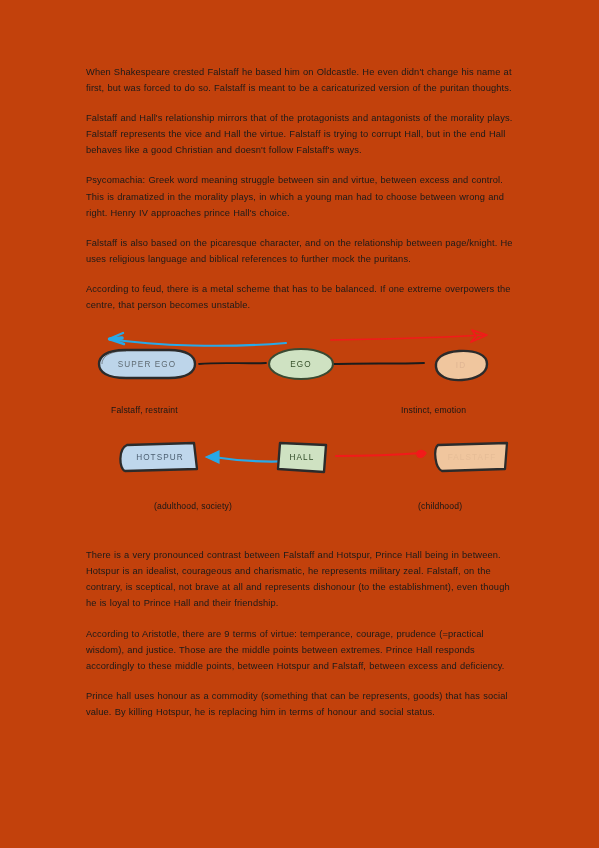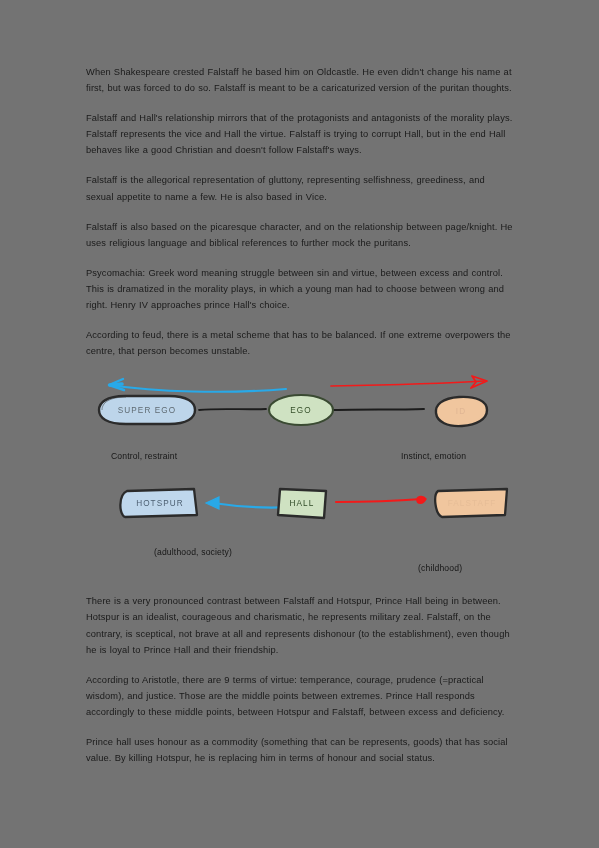--- a/index.html
+++ b/index.html
@@ -14,21 +14,21 @@
     color: #000000;
     position: relative;
     overflow: hidden;
   }
 
   .page {
     position: absolute;
     left: 0; top: 0;
     width: 599px;
     height: 848px;
-    background: #737373;
+    background: #c2410c;
   }
 
   .content {
     position: absolute;
     left: 86px;
     top: 64px;
     width: 428px;
   }
 
   p.para {
@@ -52,40 +52,39 @@
   .caption-row {
     position: relative;
     height: 20px;
     font-size: 8.6px;
     color: #171717;
     letter-spacing: 0.15px;
   }
   .cap-left  { position: absolute; left: 25px; top: 0; }
   .cap-right { position: absolute; left: 315px; top: 0; }
   .cap-left2  { position: absolute; left: 24px; top: 0; margin-left: 44px; }
-  .cap-right2 { position: absolute; left: 332px; top: 16px; }
+  .cap-right2 { position: absolute; left: 332px; top: 0; }
 
   svg { display: block; overflow: visible; }
 
   .sketch-text {
     font-family: "Liberation Sans", sans-serif;
     letter-spacing: 1.1px;
   }
 </style>
 </head>
 <body>
 
 <div class="page">
   <div class="content">
 
     <p class="para">When Shakespeare crested Falstaff he based him on Oldcastle. He even didn't change his name at first, but was forced to do so. Falstaff is meant to be a caricaturized version of the puritan thoughts.</p>
     <p class="para">Falstaff and Hall's relationship mirrors that of the protagonists and antagonists of the morality plays. Falstaff represents the vice and Hall the virtue. Falstaff is trying to corrupt Hall, but in the end Hall behaves like a good Christian and doesn't follow Falstaff's ways.</p>
-    <p class="para">Falstaff is the allegorical representation of gluttony, representing selfishness, greediness, and sexual appetite to name a few. He is also based in Vice.</p>
+    <p class="para">Psycomachia: Greek word meaning struggle between sin and virtue, between excess and control. This is dramatized in the morality plays, in which a young man had to choose between wrong and right. Henry IV approaches prince Hall's choice.</p>
     <p class="para">Falstaff is also based on the picaresque character, and on the relationship between page/knight. He uses religious language and biblical references to further mock the puritans.</p>
-    <p class="para">Psycomachia: Greek word meaning struggle between sin and virtue, between excess and control. This is dramatized in the morality plays, in which a young man had to choose between wrong and right. Henry IV approaches prince Hall's choice.</p>
     <p class="para">According to feud, there is a metal scheme that has to be balanced. If one extreme overpowers the centre, that person becomes unstable.</p>
 
     <div class="diagram diagram-1">
       <svg width="428" height="78" viewBox="0 0 428 78">
 
         <g>
           <path d="M23 12 C 70 19, 140 21, 200 16" fill="none" stroke="#28a9e8" stroke-width="2.1" stroke-linecap="round"></path>
           <path d="M23 12 L 37 6 M23 12 L 38 17" fill="none" stroke="#28a9e8" stroke-width="2.4" stroke-linecap="round"></path>
           <path d="M24 12 L 36 11" fill="none" stroke="#28a9e8" stroke-width="3.6" stroke-linecap="round"></path>
         </g>
@@ -112,21 +111,21 @@
         </g>
 
         <g>
           <path d="M373 24 C 356 25, 349 32, 350 40 C 351 49, 362 54, 376 53
                    C 391 52, 401 46, 401 37 C 401 28, 390 23, 373 24 Z" fill="#f0c69e" stroke="#2b2b2b" stroke-width="2.4" stroke-linejoin="round"></path>
           <text class="sketch-text" x="375" y="41" text-anchor="middle" font-size="8.2" fill="#e0b694">ID</text>
         </g>
       </svg>
 
       <div class="caption-row">
-        <span class="cap-left">Control, restraint</span>
+        <span class="cap-left">Falstaff, restraint</span>
         <span class="cap-right">Instinct, emotion</span>
       </div>
     </div>
 
     <div class="diagram diagram-2">
       <svg width="428" height="70" viewBox="0 0 428 70">
 
         <g>
           <path d="M41 14 L 108 12 L 111 38 L 39 40 C 33 38, 32 18, 41 14 Z" fill="#bfd7ec" stroke="#2b2b2b" stroke-width="2.3" stroke-linejoin="round"></path>
           <text class="sketch-text" x="74" y="29" text-anchor="middle" font-size="8.2" fill="#4c5f71">HOTSPUR</text>

